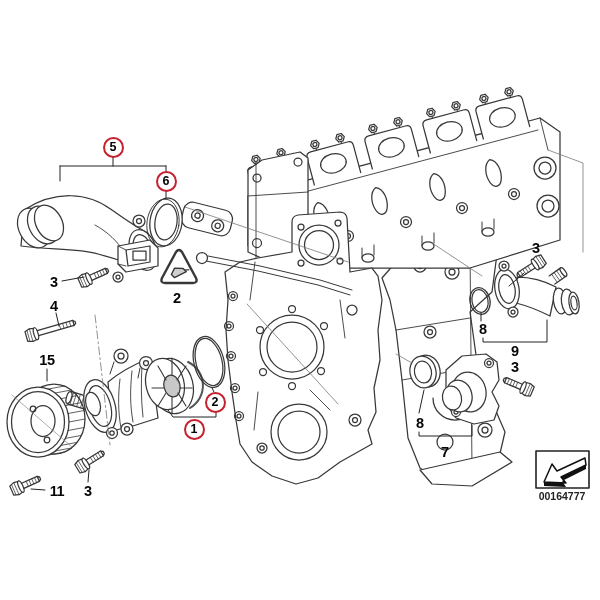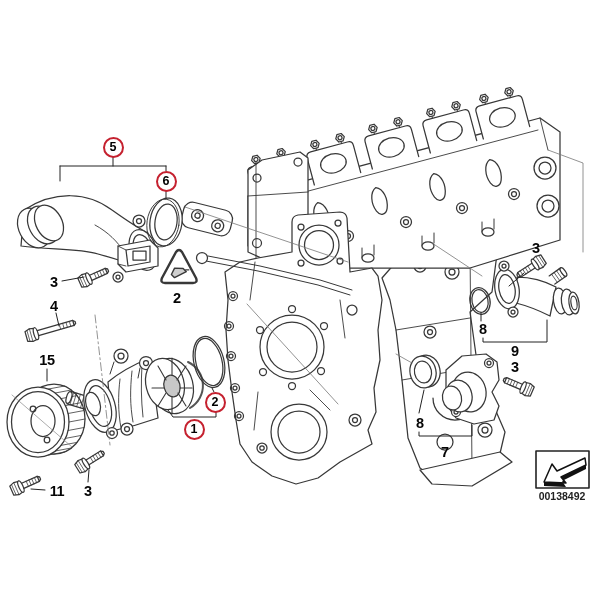--- a/index.html
+++ b/index.html
@@ -327,15 +327,15 @@
       <div class="part-label" style="left: 57px; top: 491px;">11</div>
       <div class="part-label" style="left: 88px; top: 491px;">3</div>
       <div class="part-label" style="left: 536px; top: 248px;">3</div>
       <div class="part-label" style="left: 483px; top: 329px;">8</div>
       <div class="part-label" style="left: 515px; top: 351px;">9</div>
       <div class="part-label" style="left: 515px; top: 367px;">3</div>
       <div class="part-label" style="left: 420px; top: 423px;">8</div>
       <div class="part-label" style="left: 445px; top: 452px;">7</div>
     </div>
 
-<div class="stamp-number">00138492</div>
+<div class="stamp-number">00164777</div>
 
 </div>
 
 </body></html>

